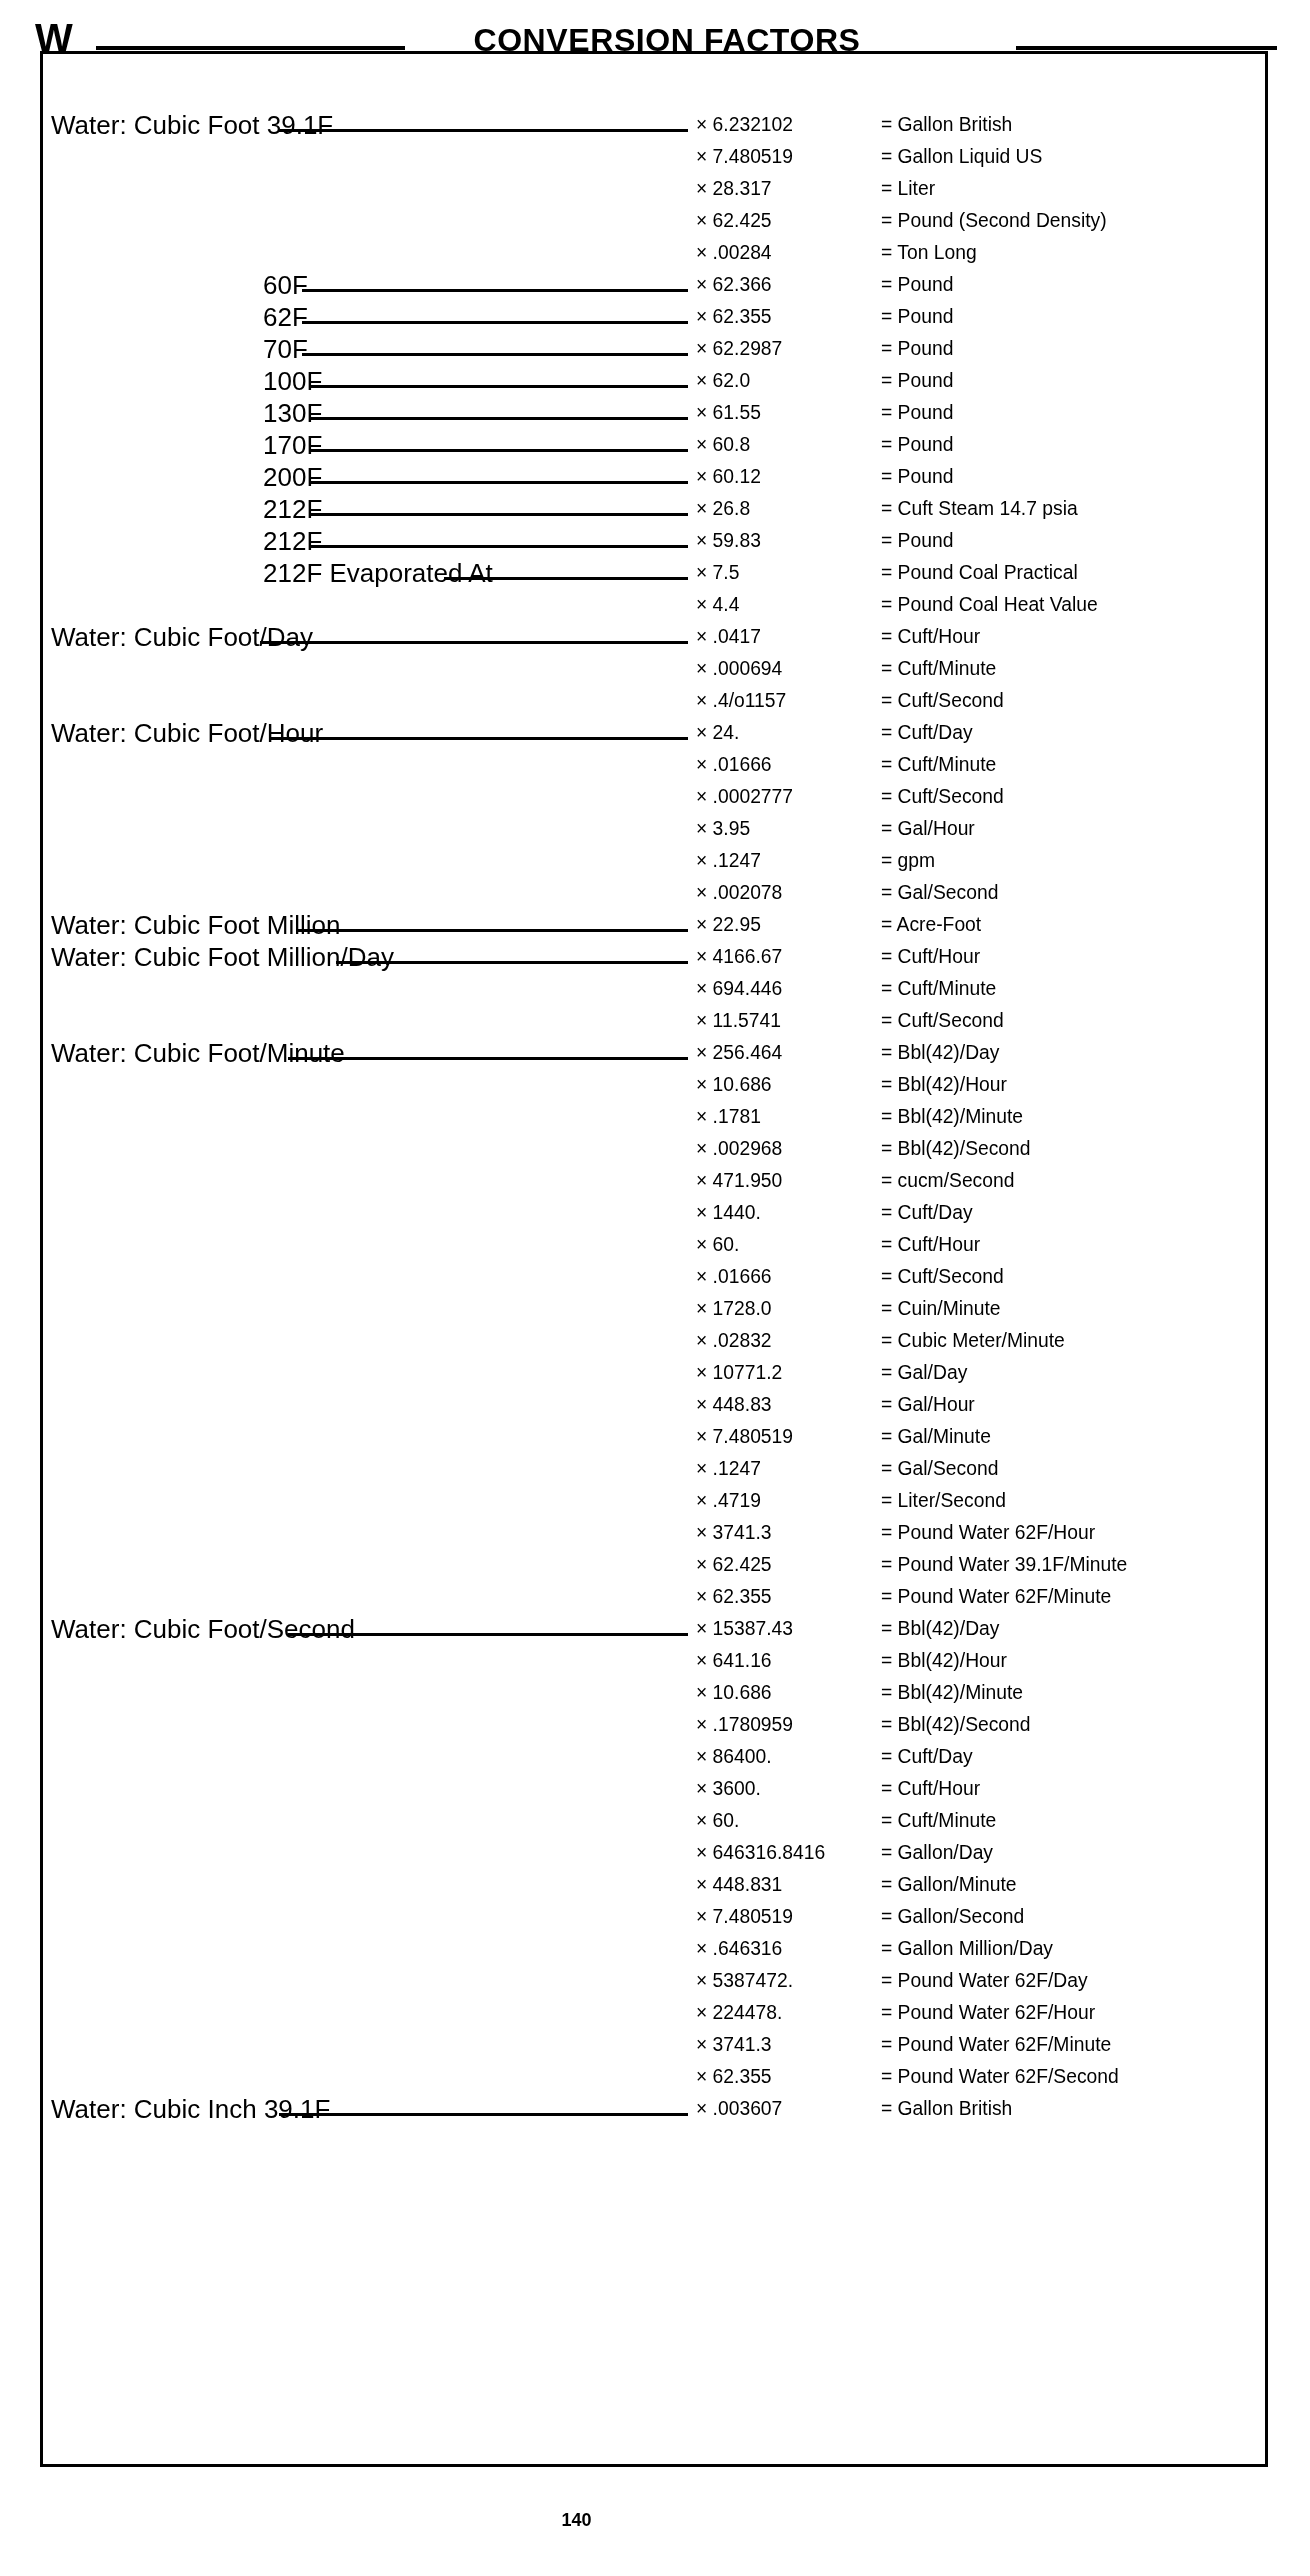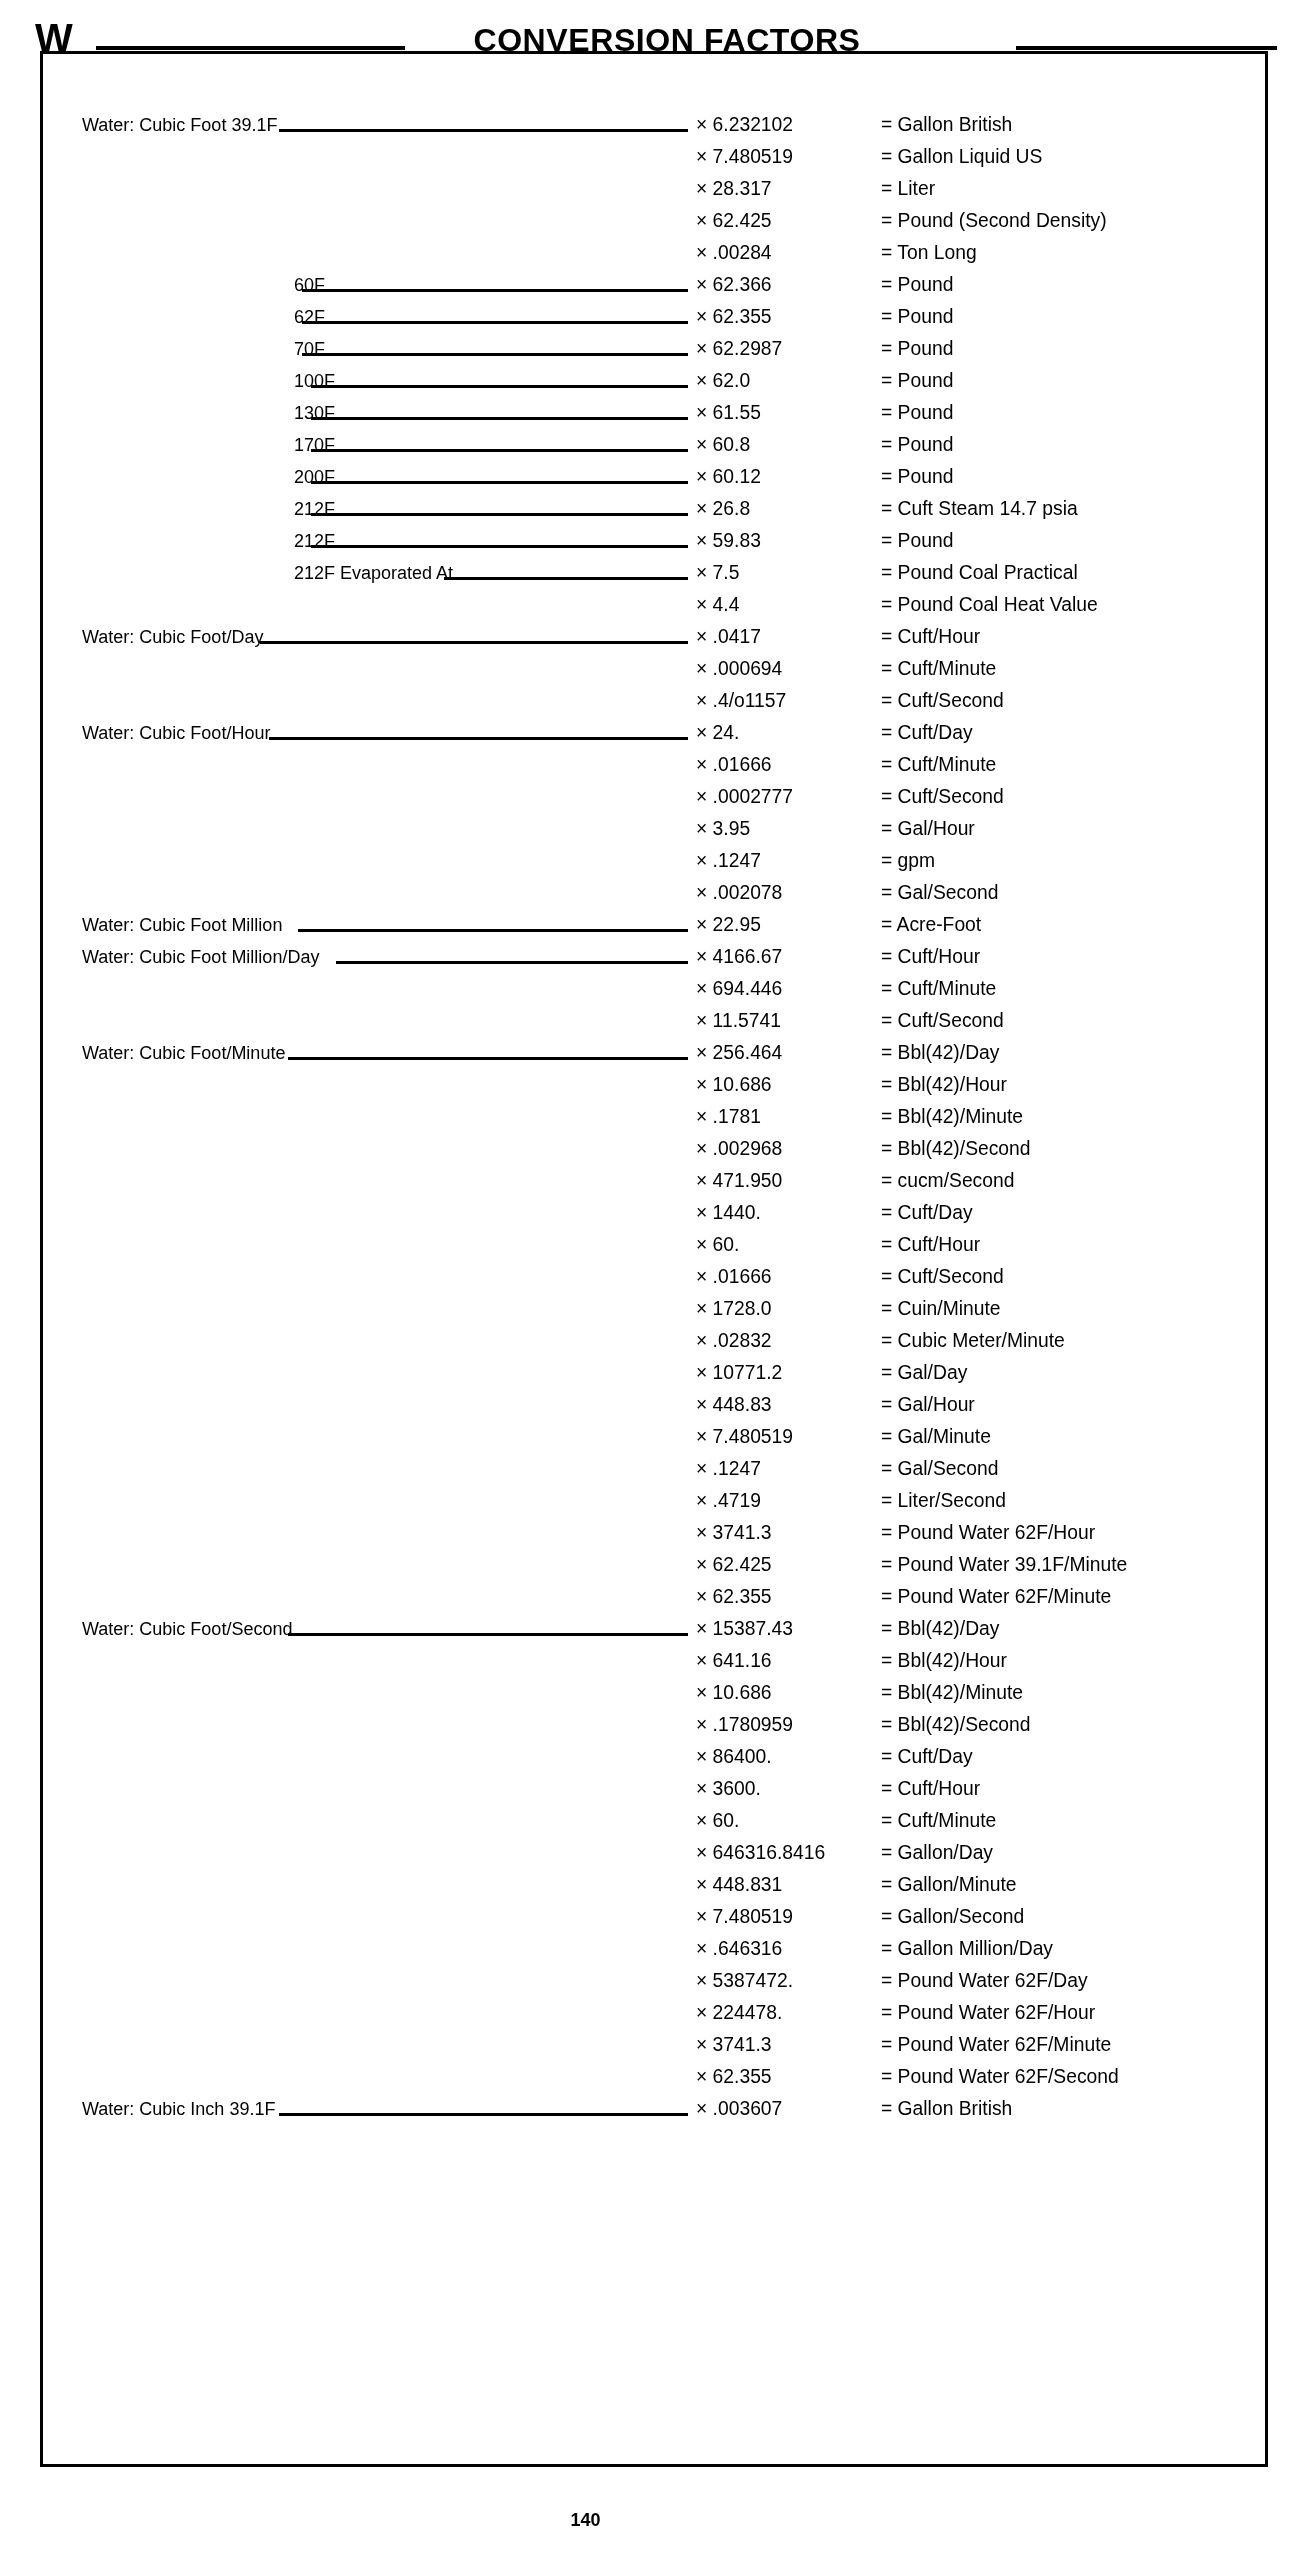--- a/index.html
+++ b/index.html
@@ -88,23 +88,22 @@
   }
   .row {
     position: relative;
     height: 32px;
     white-space: nowrap;
   }
   .c-label {
     position: absolute;
     left: 0;
     top: 0;
-    font-size: 18px;
+    font-size: 26px;
     line-height: 32px;
-    margin-left: 31px;
   }
   .c-label.indent {
     left: 212px;
   }
   .leader {
     position: absolute;
     top: 20px;
     height: 2.6px;
     background: #000;
   }
@@ -119,21 +118,21 @@
     position: absolute;
     left: 830px;
     top: 0;
     font-size: 19.3px;
     line-height: 32px;
   }
 
   
   .page-number {
     position: absolute;
-    left: 9px;
+    left: 0;
     top: 2510px;
     width: 1153px;
     text-align: center;
     font-size: 18px;
     font-weight: bold;
   }
 </style>
 </head>
 <body>
 

